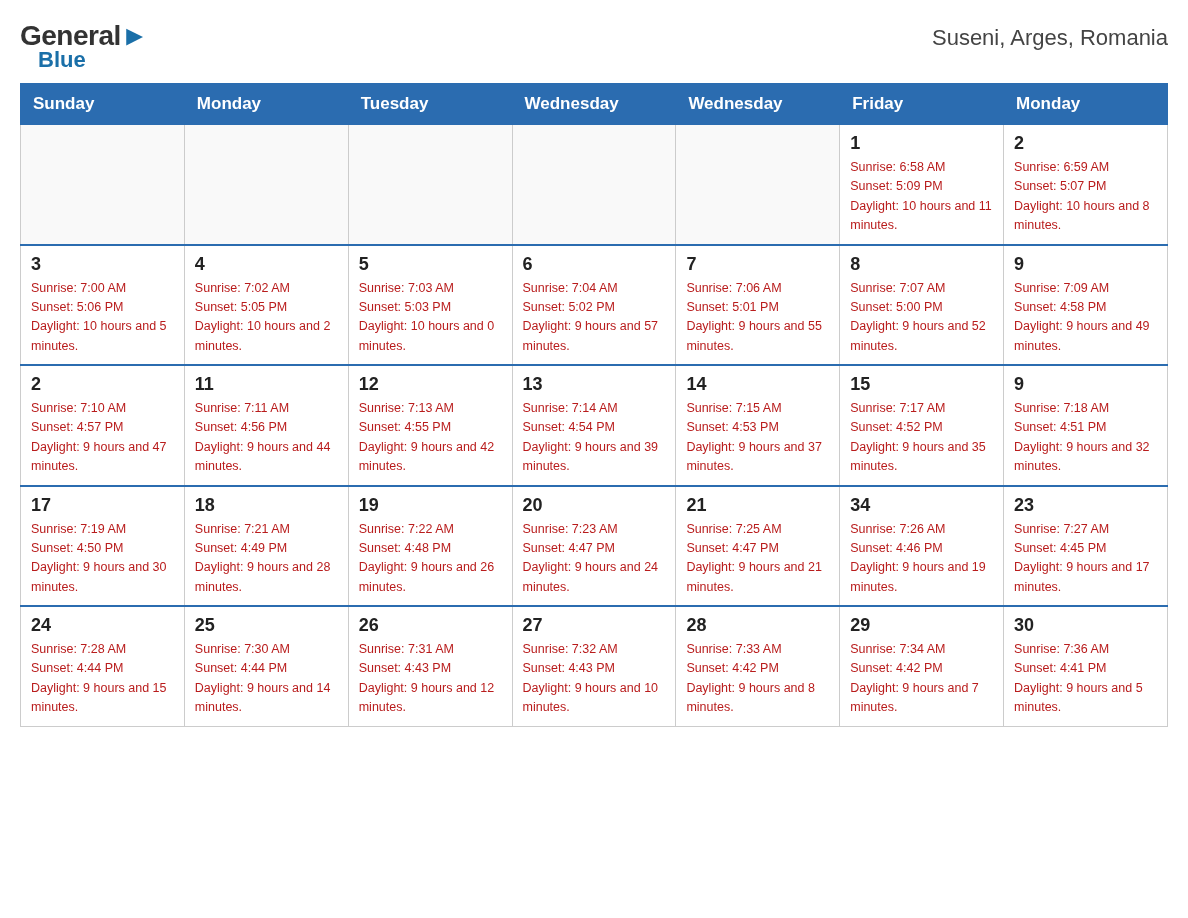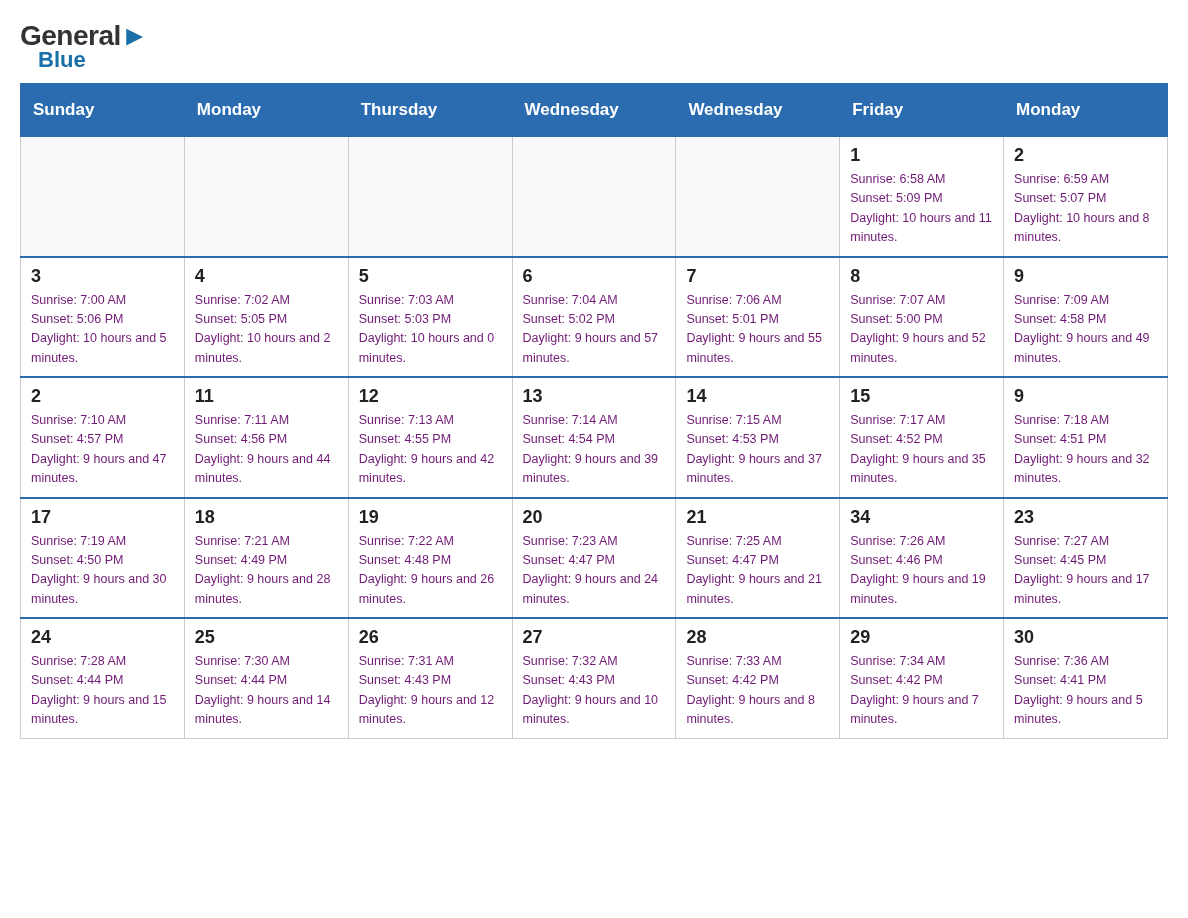--- a/index.html
+++ b/index.html
@@ -54,21 +54,21 @@
     .calendar {
       width: 100%;
       border-collapse: collapse;
       margin-top: 10px;
     }
     .calendar th {
       background-color: #2b6cb0;
       color: #fff;
       font-size: 17px;
       font-weight: bold;
-      padding: 16px 12px;
+      padding: 10px 12px;
       text-align: left;
       border: 1px solid #2b6cb0;
     }
     .calendar td {
       vertical-align: top;
       padding: 8px 10px;
       border: 1px solid #ccc;
       width: 14.28%;
       font-size: 13px;
       color: #222;
@@ -80,21 +80,21 @@
     }
     .day-number {
       font-size: 18px;
       font-weight: bold;
       color: #222;
       display: block;
       margin-bottom: 4px;
     }
     .day-info {
       font-size: 12.5px;
-      color: #701a75;
+      color: #b91c1c;
       line-height: 1.55;
     }
     .row-divider td {
       border-top: 2px solid #2b6cb0;
     }
     .logo-icon-area {
       display: flex;
       align-items: flex-end;
     }
   </style>
@@ -104,30 +104,31 @@
 <div class="header">
   <div class="logo">
     <div class="logo-icon-area">
       <span class="logo-general">
         General<span>►</span>
       </span>
     </div>
     <span class="logo-blue">Blue</span>
   </div>
   <div class="title-section">
+    <div class="calendar-subtitle">Suseni, Arges, Romania</div>
   </div>
 </div>
 
 <table class="calendar">
   <thead>
     <tr>
 
     <th>Sunday</th>
         <th>Monday</th>
-        <th>Thursday</th>
+        <th>Tuesday</th>
         <th>Wednesday</th>
         <th>Wednesday</th>
         <th>Friday</th>
         <th>Monday</th>
       </tr>
   </thead>
   <tbody id="calendar-body">
   <tr>
         <td class="empty"></td>
         <td class="empty"></td>

